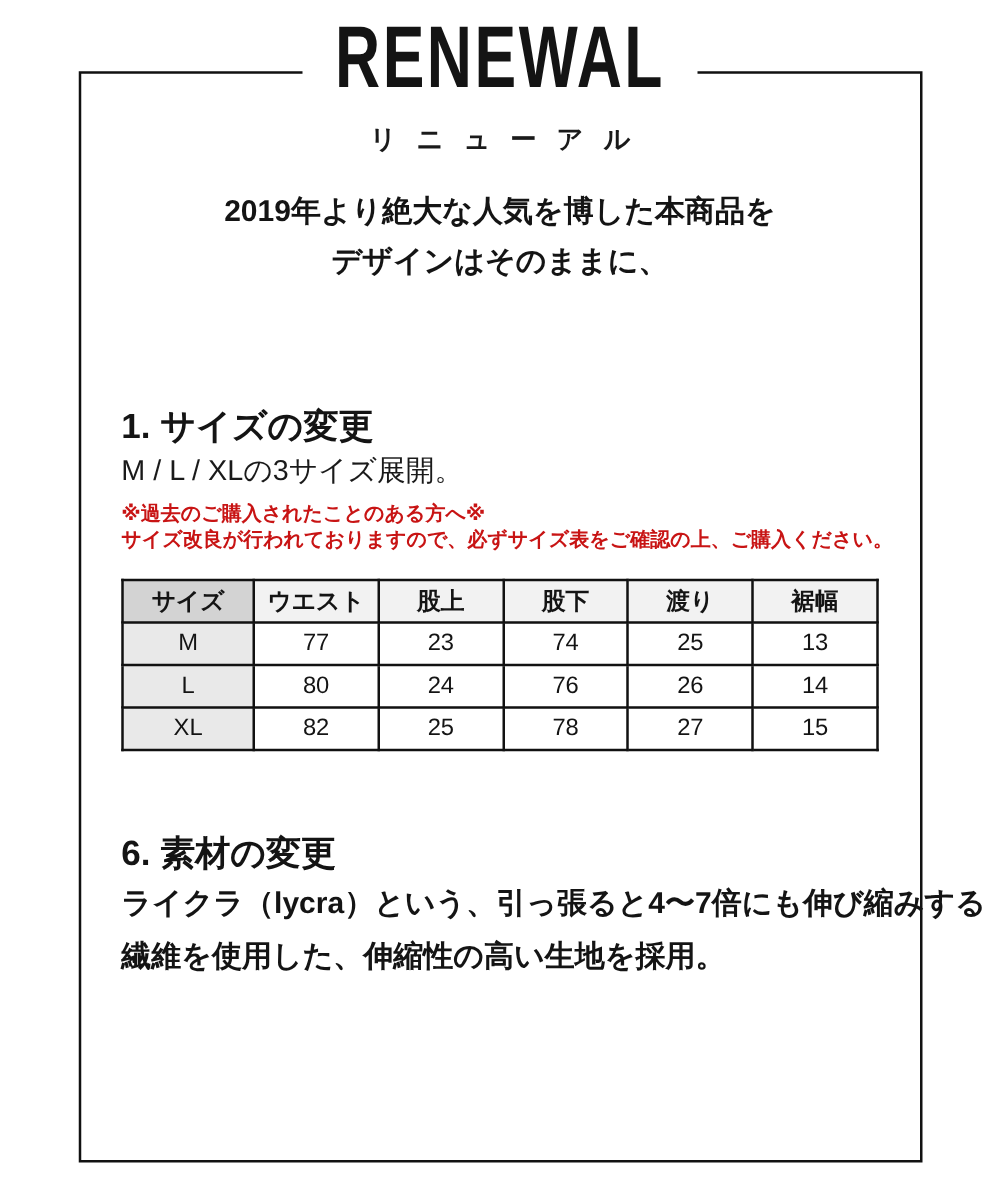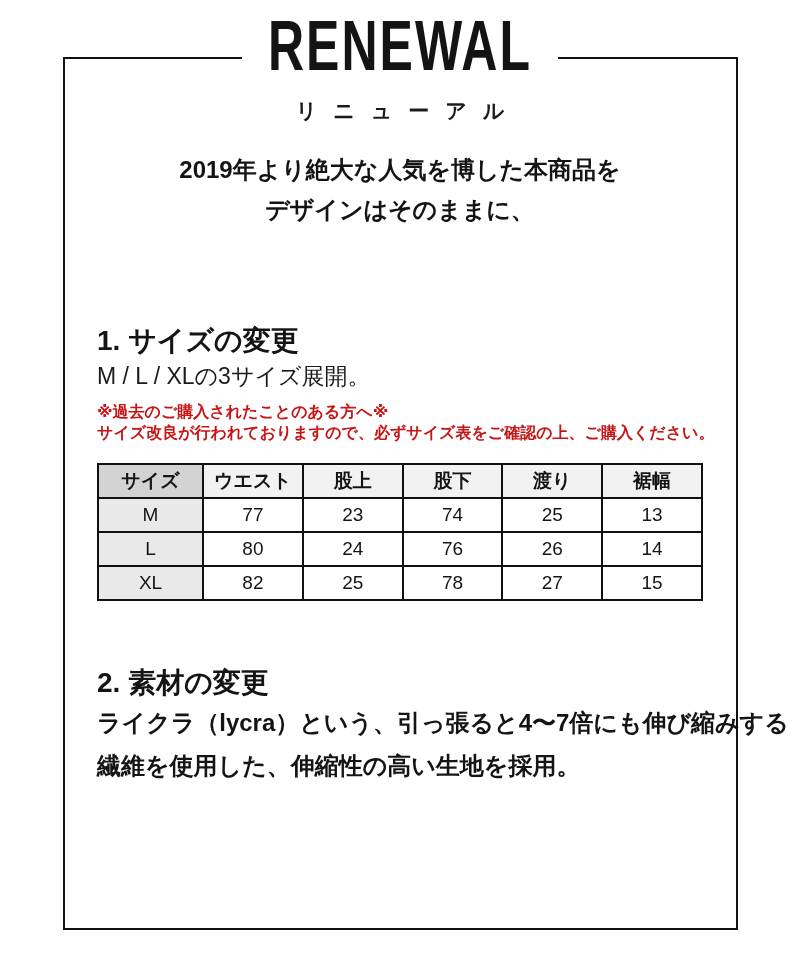--- a/index.html
+++ b/index.html
@@ -180,20 +180,20 @@
         <td class="size-col" style="background: rgb(233, 233, 233);">XL</td>
         <td>82</td>
         <td>25</td>
         <td>78</td>
         <td>27</td>
         <td>15</td>
       </tr>
     </tbody>
   </table>
 
-  <div class="sec-heading sec2-heading">2. 素材の変更</div>
+  <div class="sec-heading sec2-heading">6. 素材の変更</div>
 
   <div class="sec2-body">
     <div>ライクラ（lycra）という、引っ張ると4〜7倍にも伸び縮みする</div>
     <div>繊維を使用した、伸縮性の高い生地を採用。</div>
   </div>
 
 </div>
 
 </body></html>

